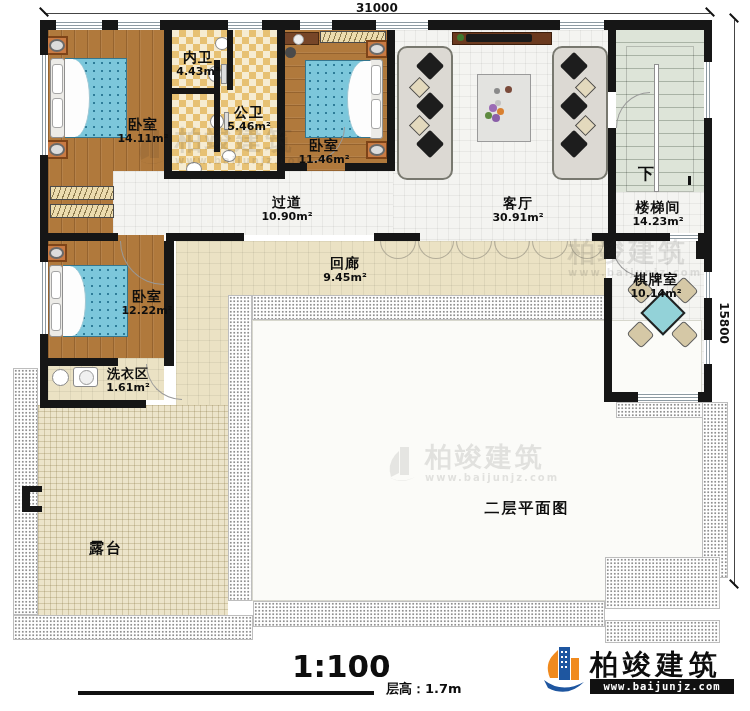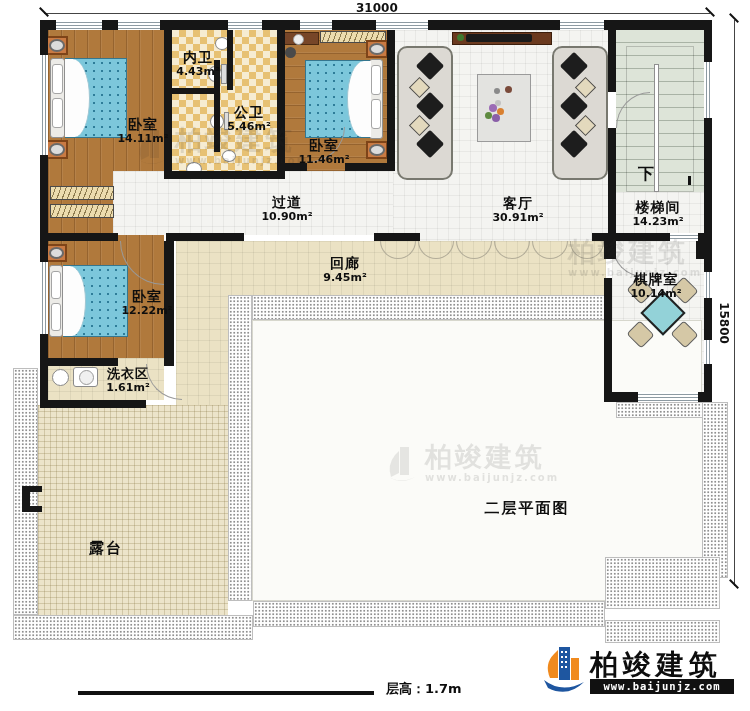--- a/index.html
+++ b/index.html
@@ -316,20 +316,21 @@
 
   <div class="dimtxt" style="left:356px;top:1px;">31000</div>
   <div class="dimline" style="left:44px;top:13px;width:666px;height:1px;"></div>
   <div class="tick" style="left:38px;top:11px;"></div>
   <div class="tick" style="left:704px;top:11px;"></div>
   <div class="dimtxt" style="left:700px;top:316px;width:48px;text-align:center;transform:rotate(90deg);">15800</div>
   <div class="dimline" style="left:734px;top:20px;width:1px;height:566px;"></div>
   <div class="tick" style="left:728px;top:17px;"></div>
   <div class="tick" style="left:728px;top:583px;"></div>
 
+  <div class="tb" style="left:292px;top:648px;font-size:31px;font-weight:bold;">1:100</div>
   <div class="abs" style="left:78px;top:691px;width:296px;height:4px;background:#111;z-index:8;"></div>
   <div class="tb" style="left:386px;top:680px;font-size:13px;font-weight:600;">层高：1.7m</div>
 
   <div class="abs" style="left:540px;top:644px;width:48px;height:52px;z-index:8;">
     <svg width="48" height="52" viewBox="0 0 48 52">
       <path d="M10 34 Q4 20 14 10 L18 6 V34 Z" fill="#f08a1e"></path>
       <rect x="19" y="3" width="11" height="33" fill="#1e56a0"></rect>
       <rect x="31" y="14" width="8" height="22" fill="#f08a1e"></rect>
       <rect x="21" y="7" width="2" height="2" fill="#fff"></rect>
         <rect x="25" y="7" width="2" height="2" fill="#fff"></rect>

